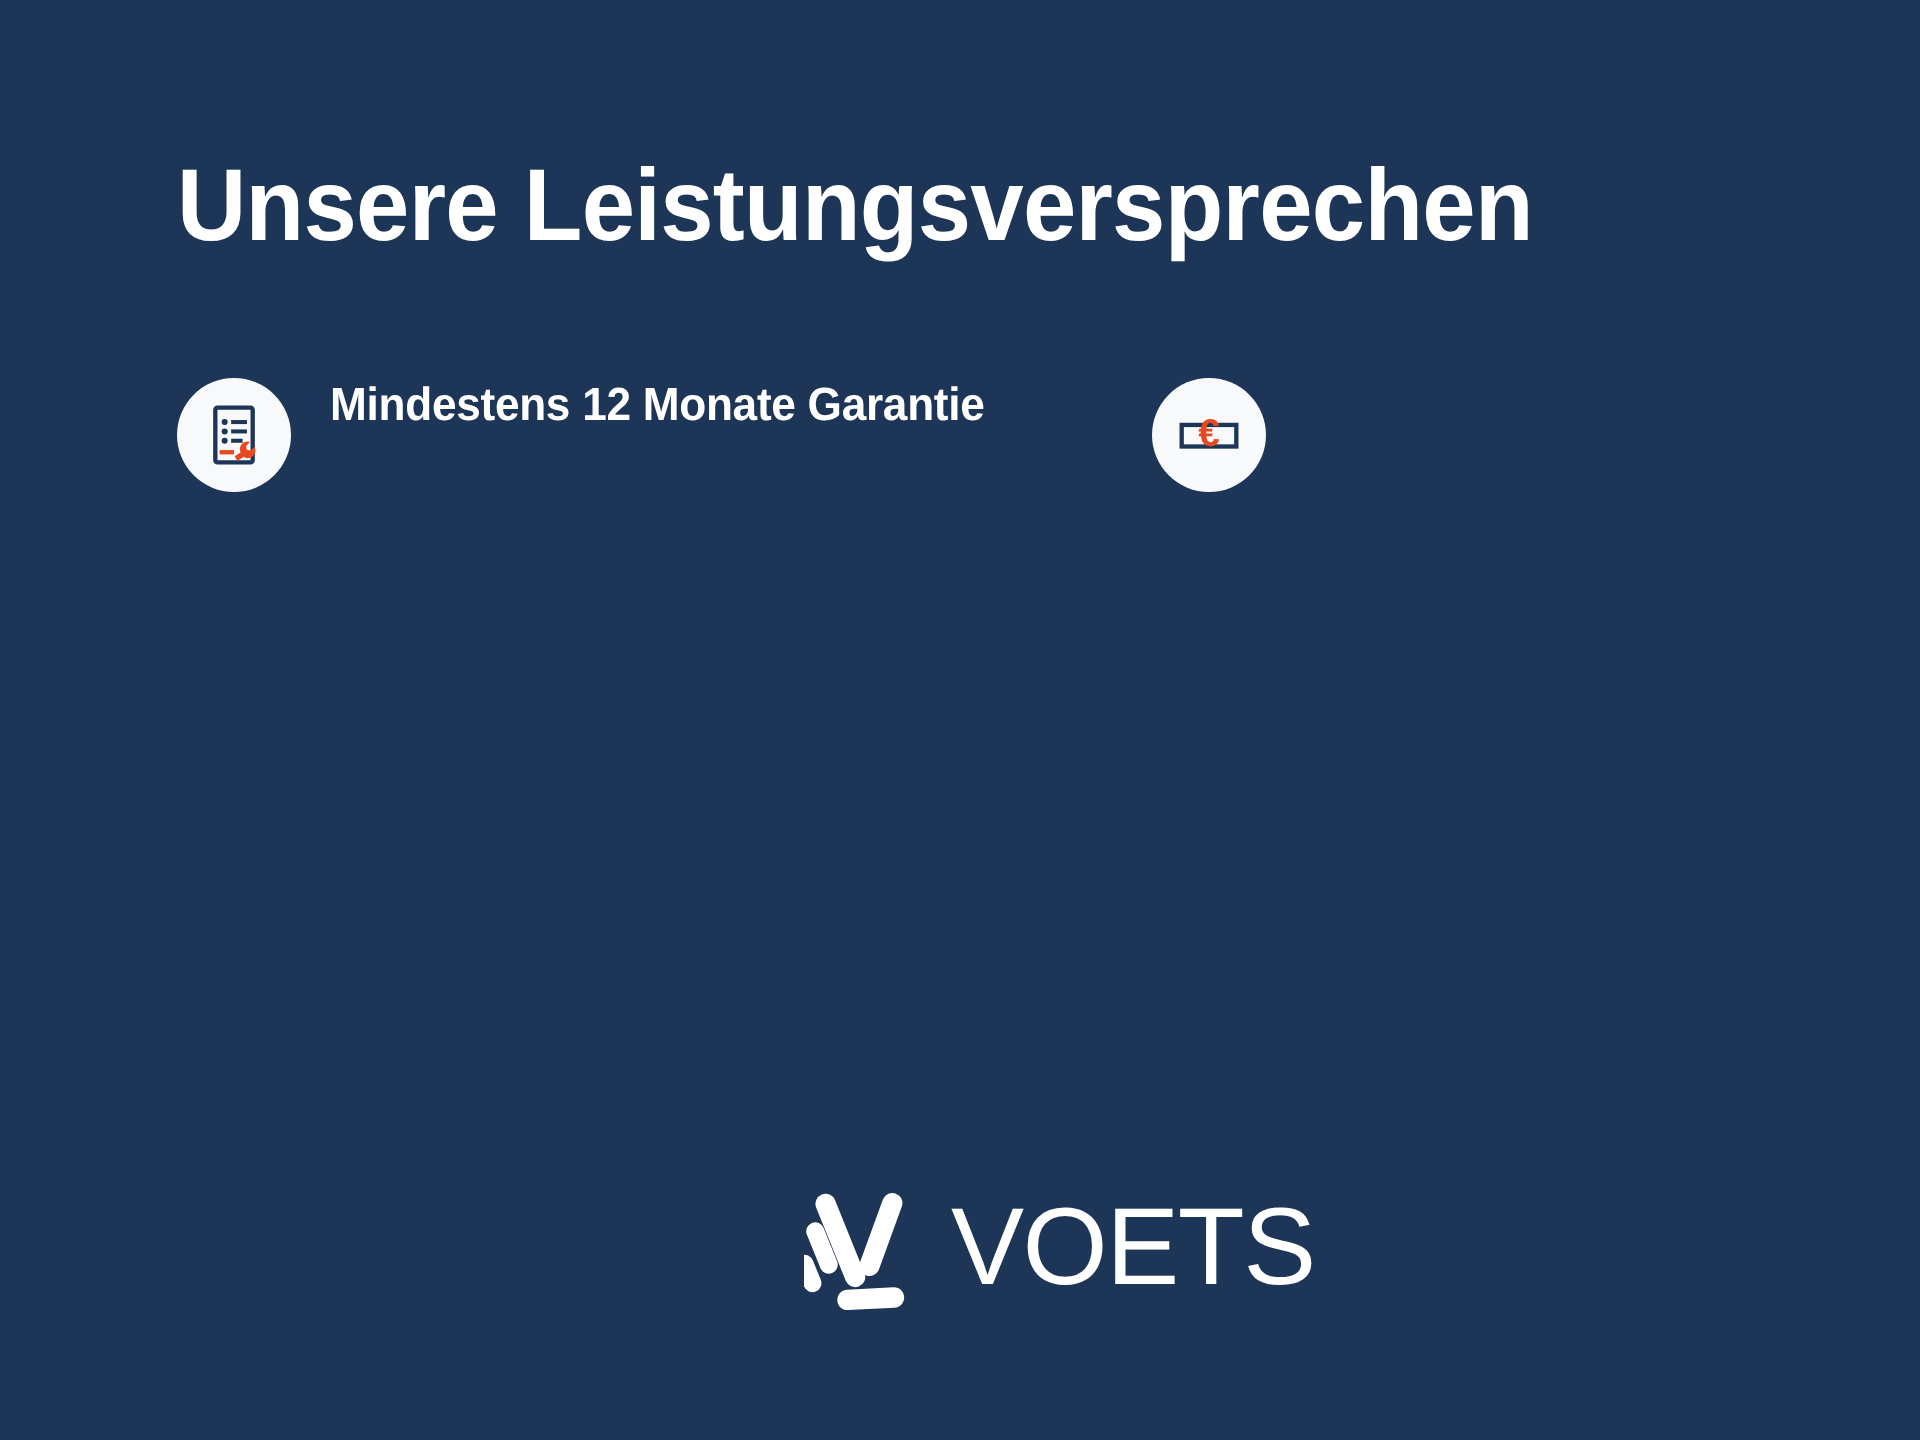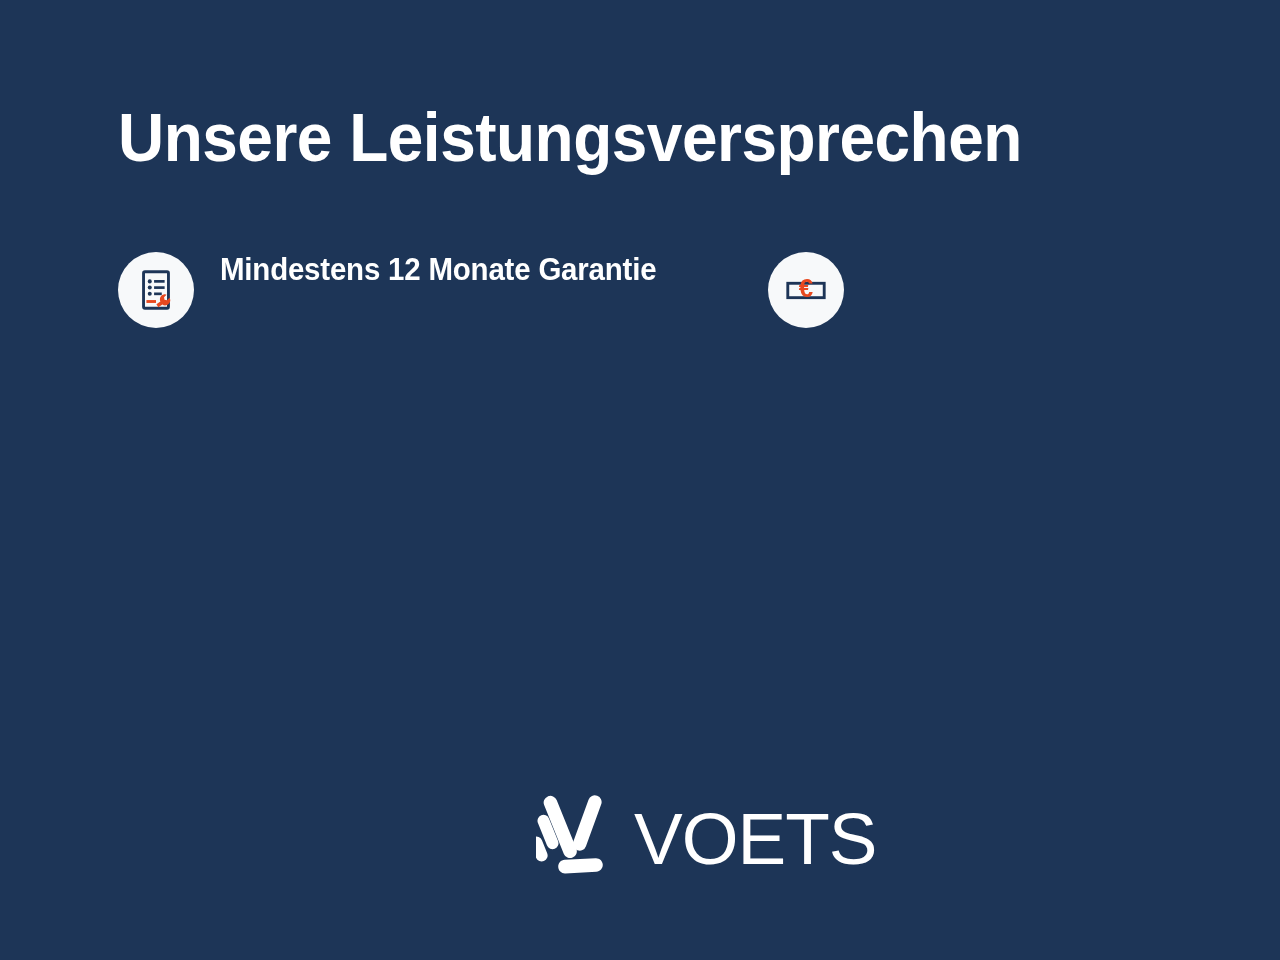--- a/index.html
+++ b/index.html
@@ -82,21 +82,21 @@
     transform-origin:left center;
     white-space:nowrap;
   }
 
   
   .logo {
     position:absolute;
     left:536px;
     top:795px;
     display:flex;
-    align-items:center;
+    align-items:flex-start;
     gap:22px;
   }
 
   .logo-mark { width:76px; height:86px; display:block; }
 
   .logo-text {
     font-size:73px;
     line-height:1;
     letter-spacing:-1px;
     white-space:nowrap;

